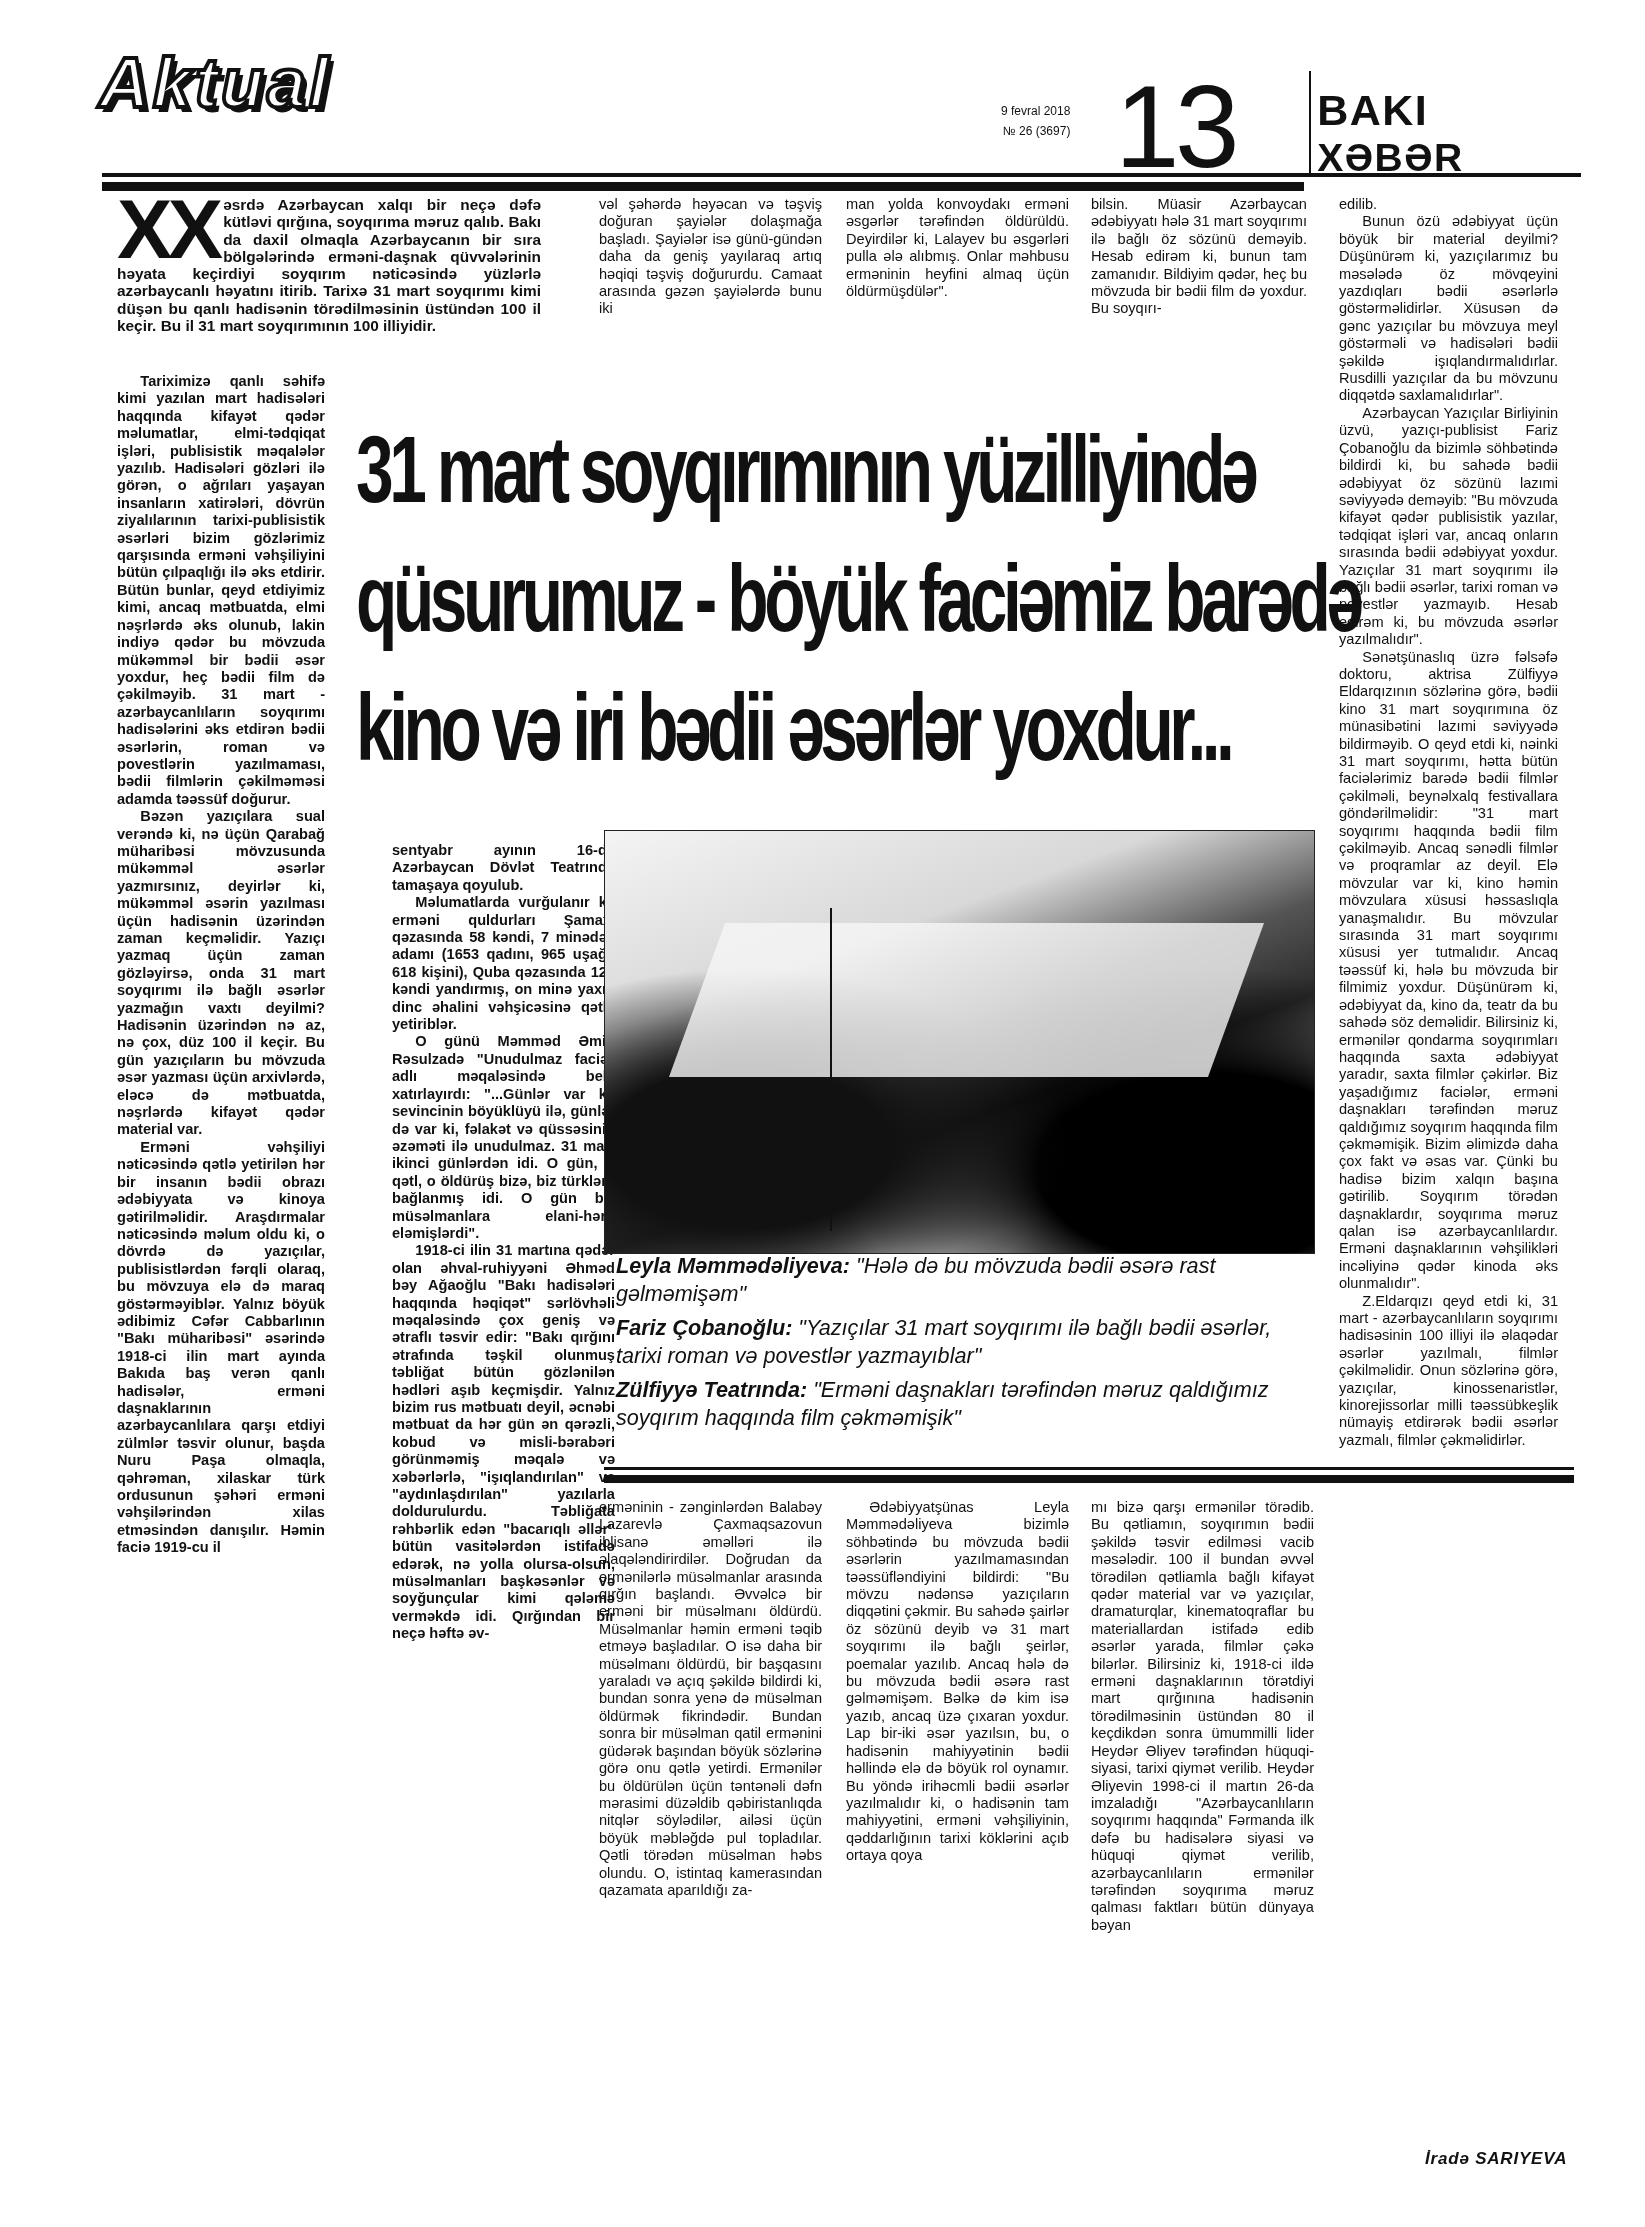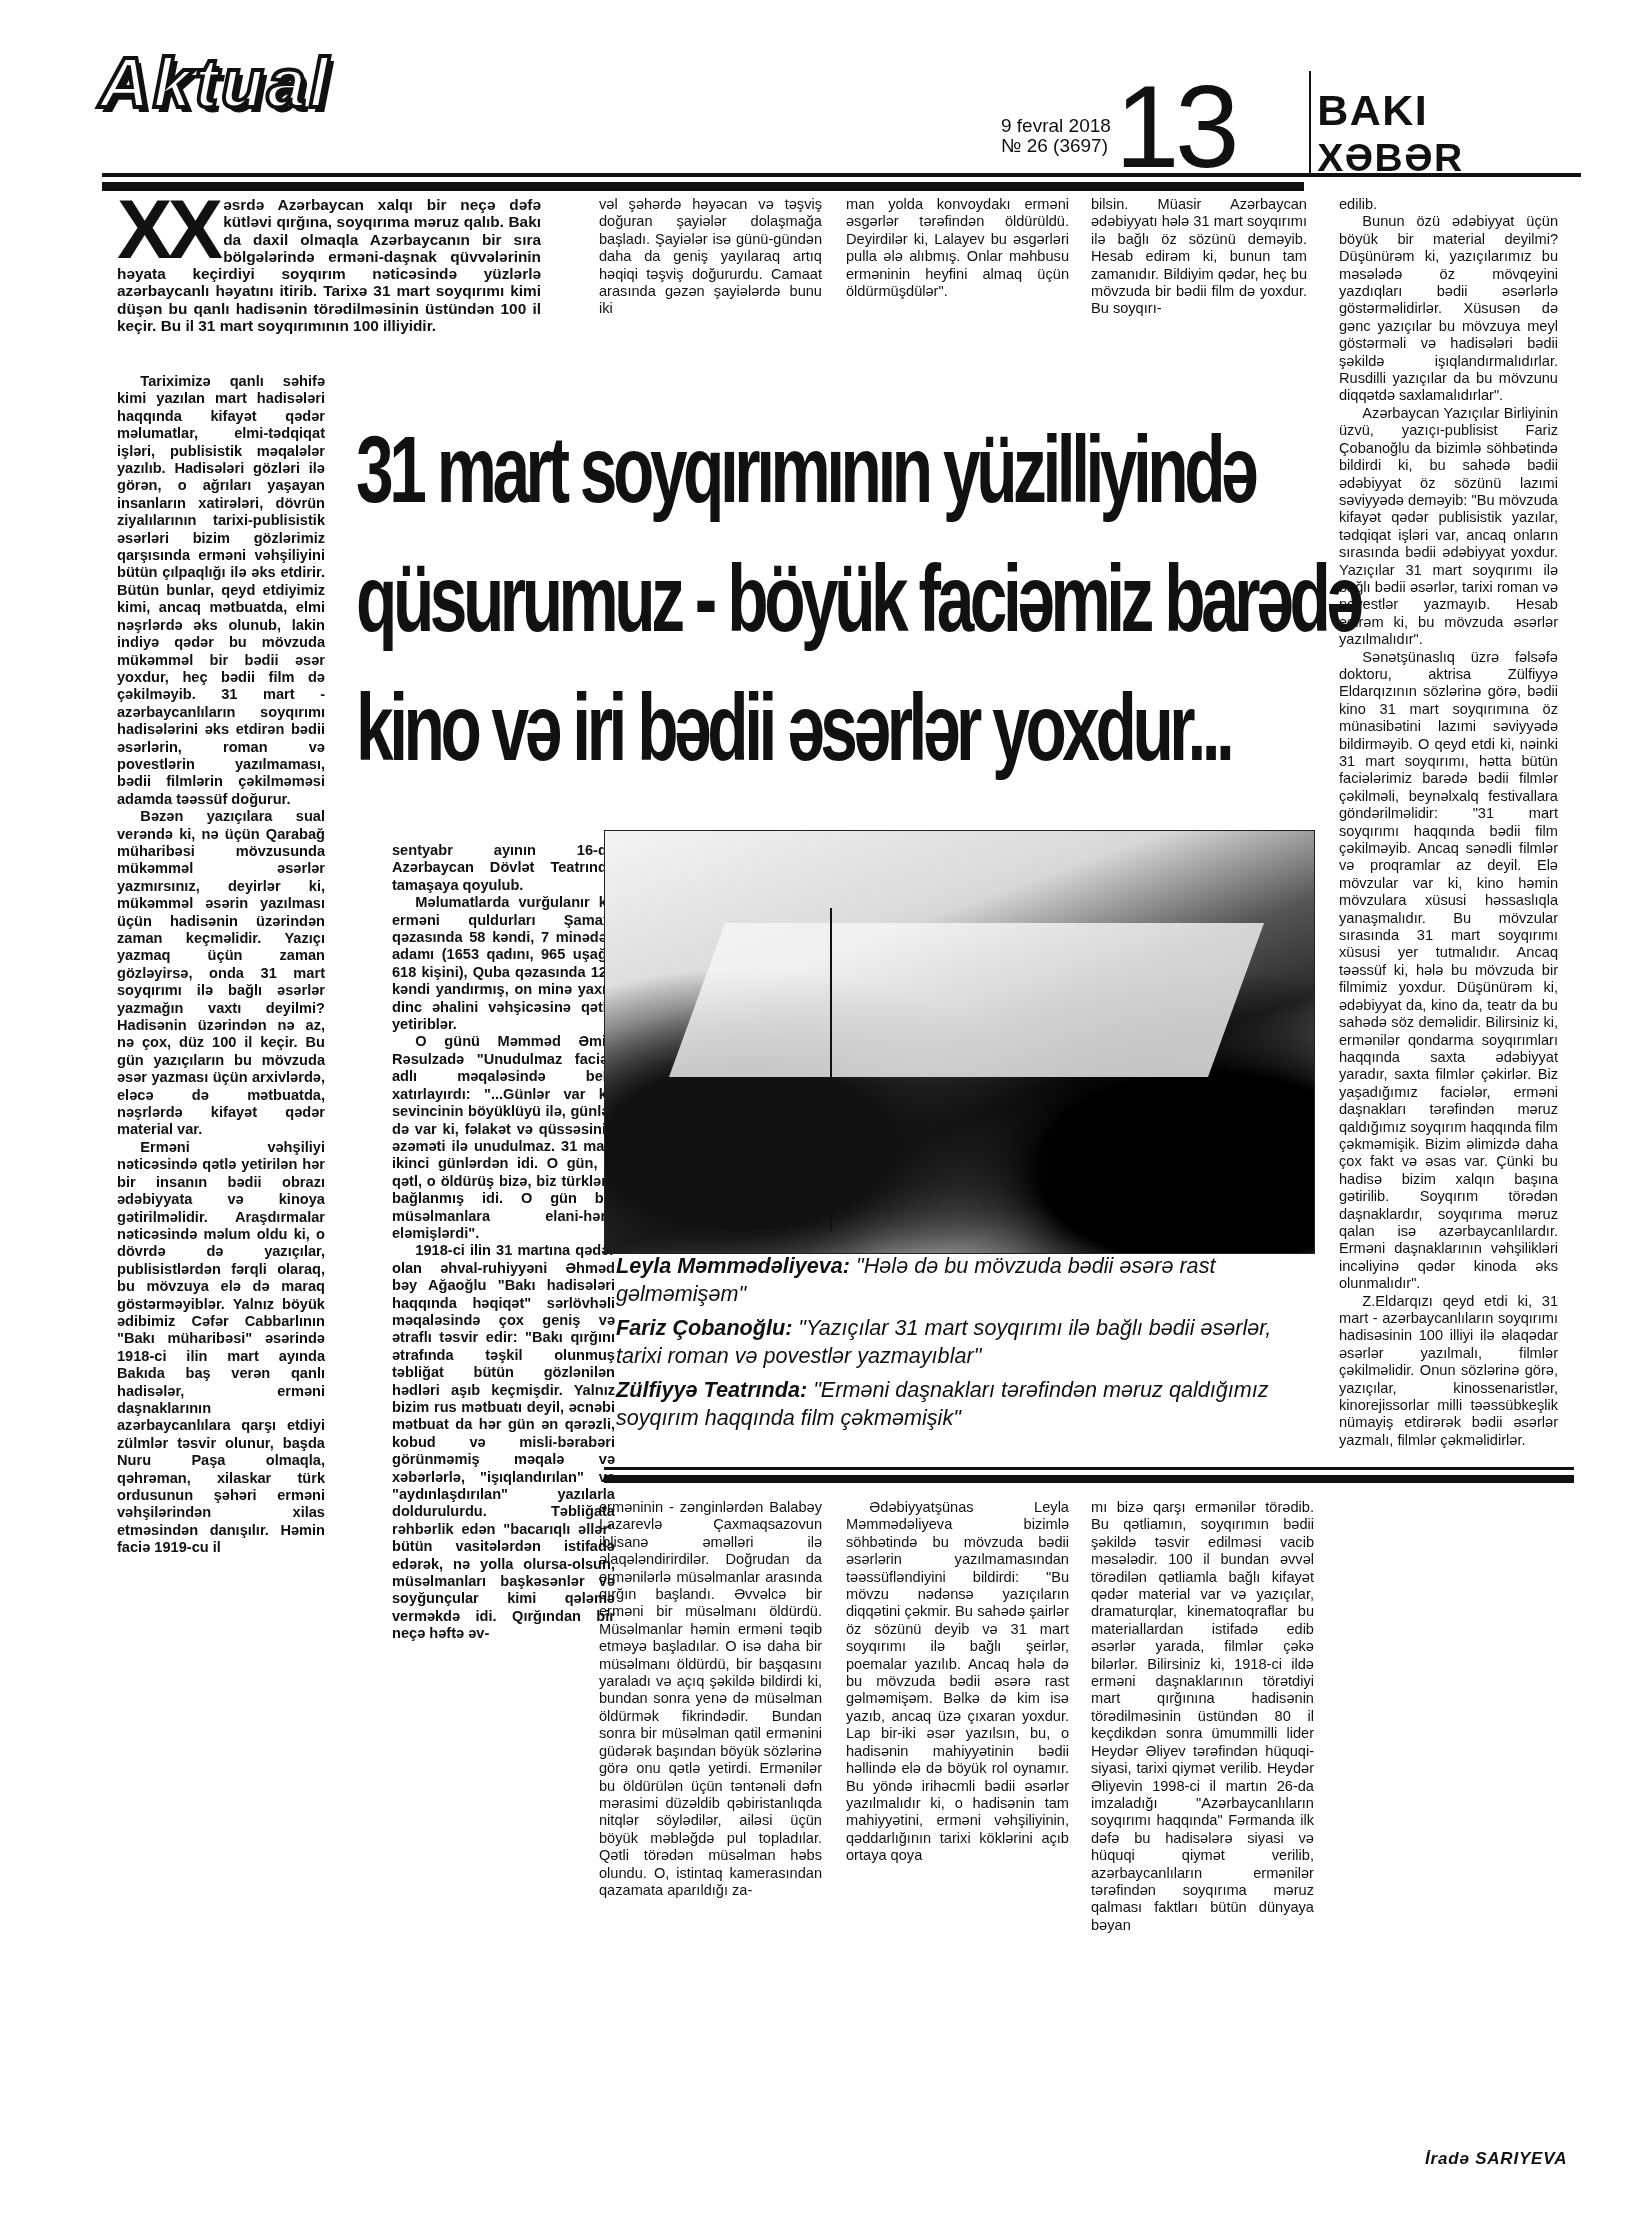--- a/index.html
+++ b/index.html
@@ -2,21 +2,21 @@
 <html style="font-size:12.3px"><head>
 <meta charset="utf-8">
 <style>
   html, body { margin:0; padding:0; background:#fff; }
   body { width:1645px; height:2227px; position:relative; overflow:hidden; color:#111;
          font-family:"Liberation Sans", sans-serif; }
   .abs { position:absolute; }
   .section-title { left:99px; top:48px; font-size:70px; font-weight:bold; font-style:italic;
          color:#fff; -webkit-text-stroke:3.9px #111; letter-spacing:3.1px; text-shadow:4.6px 4.6px 0 #111; line-height:1; }
   .page-num { left:1115px; top:69px; font-size:116px; font-weight:300; line-height:1; letter-spacing:-4.6px; }
-  .issue { left:1001px; top:116px; font-size:19px; line-height:20px; }
+  .issue { left:1001px; top:101px; font-size:12px; line-height:20px; text-align:right; }
   .brand { left:1309px; top:71px; font-weight:bold; line-height:1; border-left:2.3px solid #111; padding-left:6.2px; }
   .brand .b1 { font-size:43px; letter-spacing:1.5px;margin-top:18px; }
   .brand .b2 { font-size:39px; letter-spacing:1.5px; margin-top:6.2px; }
   .rule1 { left:102px; top:173px; width:1479px; height:3.9px; background:#111; }
   .rule2 { left:102px; top:182px; width:1202px; height:9.2px; background:#111; }
   .lead { left:117px; top:196px; width:424px; font-size:15.4px; line-height:17.3px; font-weight:bold; text-align:justify; }
   .dropcap { float:left; font-size:83px; line-height:62px; font-weight:900; margin:3.1px 4.6px 0 0; letter-spacing:-4.6px; }
   .col { font-size:14.6px; line-height:17.4px; text-align:justify; }
   .col p { margin:0; text-indent:1.6em; }
   .col p.noindent { text-indent:0; }

